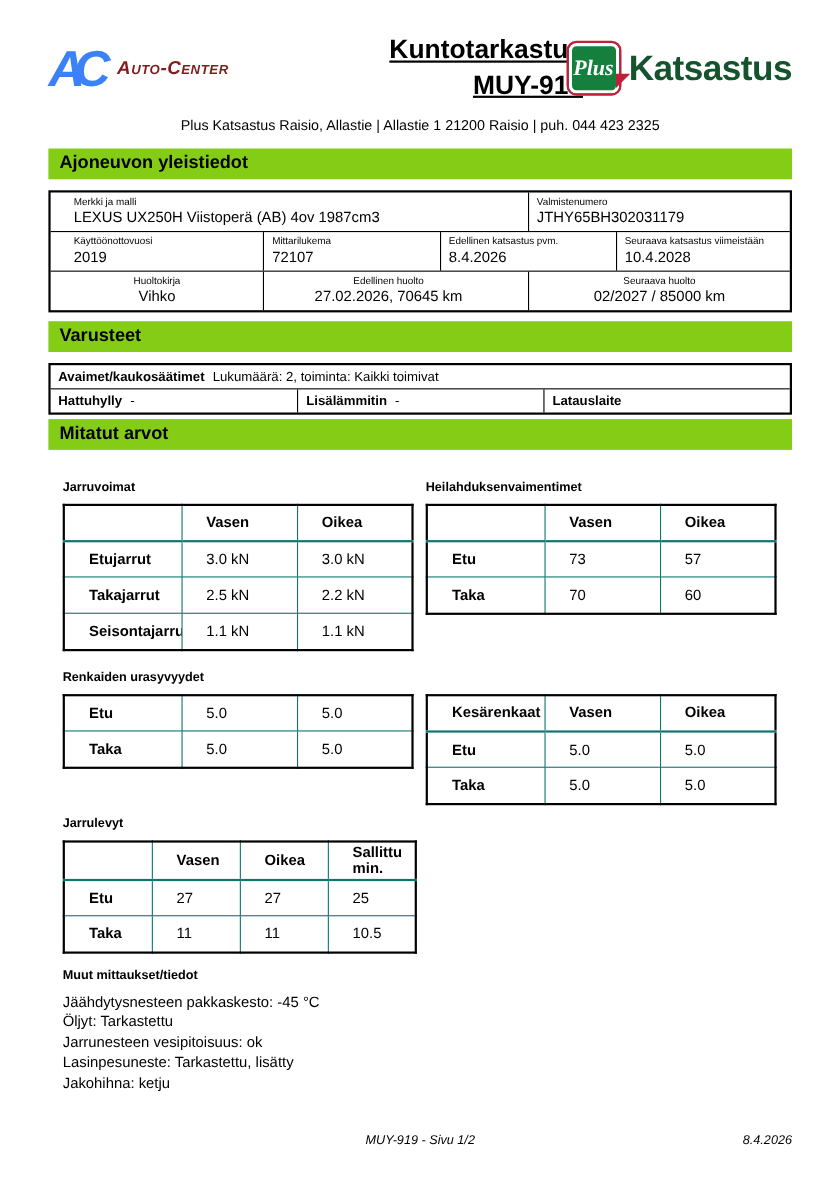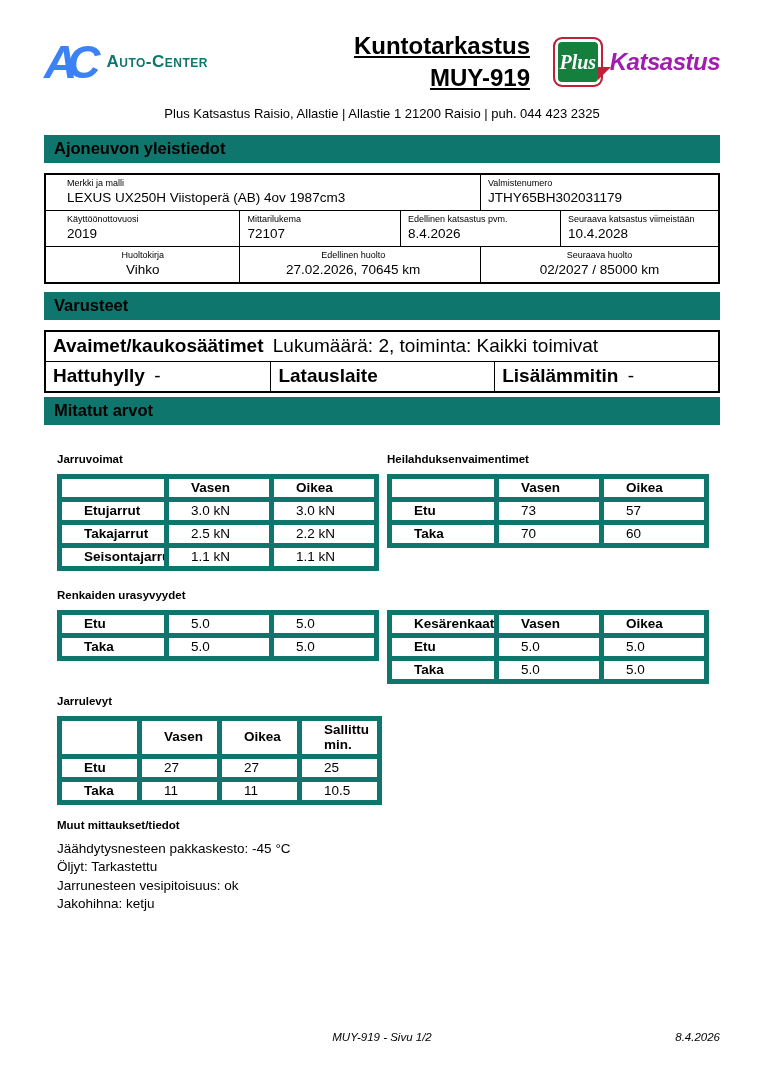--- a/index.html
+++ b/index.html
@@ -14,83 +14,83 @@
   .report-header {
     display:grid; grid-template-columns:215px 1fr 190px;
     align-items:center; padding-top:30px;
   }
   .ac-logo { display:flex; align-items:center; white-space:nowrap; }
   .ac-mono {
     font-style:italic; font-weight:900; font-size:46px; line-height:1;
     color:#3b82f6; letter-spacing:-10px; padding-right:16px;
   }
   .ac-name {
-    font-weight:bold; font-size:17px; color:#0f766e;
+    font-style:italic; font-weight:bold; font-size:17px; color:#7f1d1d;
     font-variant:small-caps; letter-spacing:0.5px;
   }
   .title-block { text-align:right; font-weight:bold; font-size:24px; line-height:1.35;text-decoration:underline; }
   .plus-logo { display:flex; align-items:center; gap:7px; justify-content:flex-end; }
   .plus-badge {
     position:relative; width:50px; height:50px; flex:0 0 50px;
     background:#15803d; border-radius:9px;
     display:flex; align-items:center; justify-content:center;
     box-shadow:inset 0 0 0 3px #fff; border:2px solid #c1203b;
   }
   .plus-badge-tail {
     position:absolute; right:-10px; bottom:5px; width:0; height:0;
     border-top:13px solid #c1203b; border-right:13px solid transparent;
   }
   .plus-badge-text {
     color:#fff; font-family:"Liberation Serif", serif;
     font-style:italic; font-weight:bold; font-size:20px; position:relative; z-index:1;
   }
-  .plus-name { font-weight:bold; font-size:24px; color:#a21caf; letter-spacing:-0.5px;font-style:italic; }
+  .plus-name { font-weight:bold; font-size:32px; color:#14532d; letter-spacing:-0.5px; }
   .address { text-align:center; font-size:13px; margin-top:11px; }
 
   
   .section-bar {
-    background:#0f766e; font-weight:bold; font-size:16.5px;
+    background:#84cc16; font-weight:bold; font-size:16.5px;
     padding:4px 0 5px 10px;
   }
   .bar-general { margin-top:14px; }
   .bar-equipment { margin-top:8px; }
   .bar-measured { margin-top:4px; }
 
   
   .info-table { border:2px solid #000; margin-top:10px; }
   .info-row { display:grid; }
   .info-row + .info-row { border-top:1px solid #000; }
   .info-cell { padding:3px 7px 5px; min-height:35px;margin-left:14px; }
   .info-cell + .info-cell { border-left:1px solid #000; }
   .cell-label { font-size:9px; }
   .cell-value { font-size:13.5px; margin-top:2px; white-space:nowrap; }
 
   
-  .equip-table { border:2px solid #000; margin-top:10px; font-size:19px; }
+  .equip-table { border:2px solid #000; margin-top:10px; font-size:12px; }
   .equip-row1 { padding:3px 7px 4px; border-bottom:1px solid #000; }
   .equip-row2 { display:grid; grid-template-columns:33.4% 33.3% 33.3%; }
   .equip-cell { padding:3px 7px 4px; }
   .equip-cell + .equip-cell { border-left:1px solid #000; }
   .b { font-weight:bold; }
   .equip-val { margin-left:4px; }
 
   
   .msec { margin-left:13px; }
   .caption { font-weight:bold; font-size:11.5px; }
   .pair { display:grid; grid-template-columns:330px auto; align-items:start; }
   .cap-forces { margin-top:28px; }
   .cap-gap { margin-bottom:9px; }
   .cap-tread { margin-top:18px; margin-bottom:9px; }
   .cap-discs { margin-top:11px; margin-bottom:9px; }
   .cap-other { margin-top:14px; }
 
   table.mtable { border-collapse:collapse; border:2px solid #000; table-layout:fixed; }
   .mtable td {
-    border:5px solid #0f766e; font-size:13.5px; padding:1px 22px 2px;
-    height:20px; vertical-align:middle; overflow:hidden;
+    border:1px solid #0f766e; font-size:13.5px; padding:1px 22px 2px;
+    height:33px; vertical-align:middle; overflow:hidden;
   }
   .mtable tr.mhead td { font-weight:bold; border-bottom-width:2px; }
   .mtable td.rowname { font-weight:bold; }
   .mtable td.reg { font-weight:normal; }
 
   .other-lines { margin-top:9px; font-size:13.5px; line-height:18.5px; }
 
   
   .footer {
     position:absolute; left:0; top:1031px; width:100%;
@@ -176,26 +176,26 @@
     <div class="equip-row1">
       <span class="b">Avaimet/kaukosäätimet</span>
       <span class="equip-val">Lukumäärä: 2, toiminta: Kaikki toimivat</span>
     </div>
     <div class="equip-row2">
       <div class="equip-cell">
         <span class="b">Hattuhylly</span>
         <span class="equip-val">-</span>
       </div>
       <div class="equip-cell">
+        <span class="b">Lisälämmitin</span>
+        <span class="equip-val">-</span>
+      </div>
+      <div class="equip-cell">
         <span class="b">Latauslaite</span>
         <span class="equip-val"></span>
-      </div>
-      <div class="equip-cell">
-        <span class="b">Lisälämmitin</span>
-        <span class="equip-val">-</span>
       </div>
     </div>
   </div>
 
   <div class="section-bar bar-measured">Mitatut arvot</div>
 
   <div class="msec">
 
     <div class="pair">
       <div>
@@ -334,20 +334,21 @@
         <td>10.5</td>
       </tr>
     </tbody>
       </table>
 
     <div class="caption cap-other">Muut mittaukset/tiedot</div>
     <div class="other-lines">
       <div>Jäähdytysnesteen pakkaskesto: -45 °C</div>
       <div>Öljyt: Tarkastettu</div>
       <div>Jarrunesteen vesipitoisuus: ok</div>
+      <div>Lasinpesuneste: Tarkastettu, lisätty</div>
       <div>Jakohihna: ketju</div>
     </div>
 
   </div>
 </div>
 
 <div class="footer">
   <span class="footer-center">MUY-919 - Sivu 1/2</span>
   <span class="footer-right">8.4.2026</span>
 </div>

